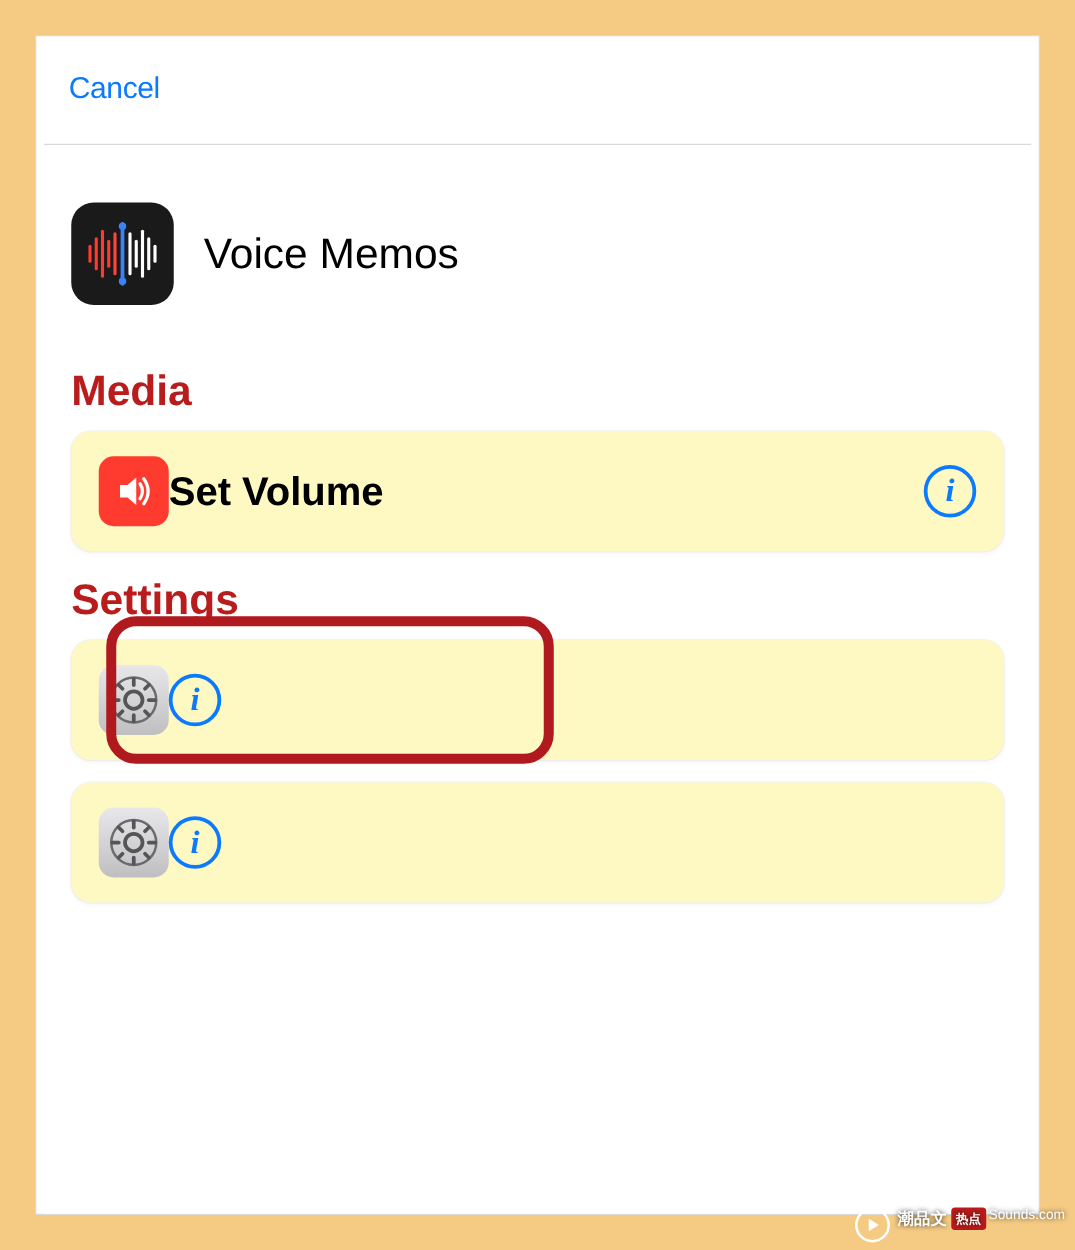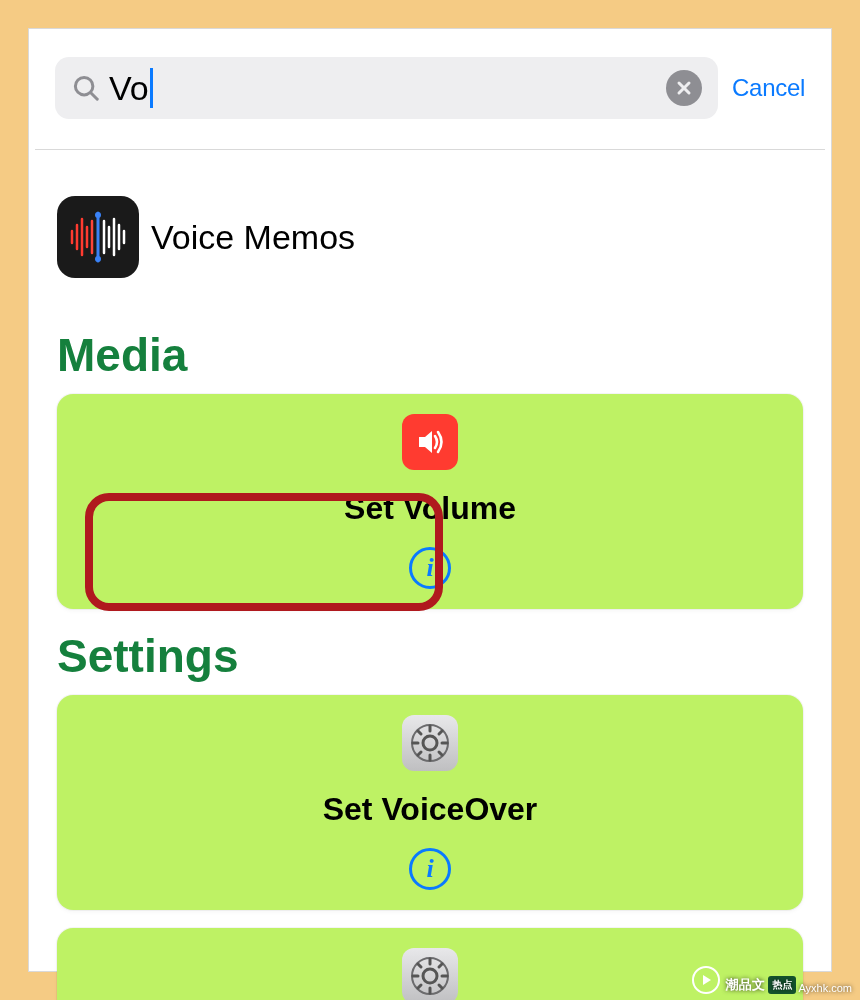--- a/index.html
+++ b/index.html
@@ -76,55 +76,53 @@
 .divider {
   height: 1px;
   background: #d9d9d9;
   margin-top: 8px;
 }
 .content { padding: 0 22px; }
 .app-row {
   display: flex;
   align-items: center;
   margin-top: 46px;
-  gap: 12px;
+  gap: 24px;
 }
 .app-icon {
   width: 82px;
   height: 82px;
   border-radius: 18px;
   background: #1a1a1a;
   display: flex;
   align-items: center;
   justify-content: center;
 }
 .app-label {
   font-size: 34px;
   font-weight: 400;
   color: #000;
 }
 .section-header {
-  font-size: 46px;
+  font-size: 34px;
   font-weight: 700;
-  color: #15803d;
+  color: #b91c1c;
   margin-top: 50px;
   margin-bottom: 12px;
 }
 .section-header.settings { margin-top: 20px; }
 .action-row {
-  background: #bef264;
+  background: #fef9c3;
   border-radius: 16px;
   box-shadow: 0 0 0 1px rgba(0,0,0,0.04), 0 2px 4px rgba(0,0,0,0.04);
   display: flex;
   align-items: center;
   padding: 20px 22px;
-  gap: 20px;
   margin-bottom: 18px;
   position: relative;
-  flex-direction: column;
 }
 .action-icon {
   width: 56px;
   height: 56px;
   border-radius: 12px;
   display: flex;
   align-items: center;
   justify-content: center;
   flex-shrink: 0;
 }
@@ -166,72 +164,54 @@
   top: 458px;
   width: 358px;
   height: 118px;
   pointer-events: none;
 }
 .watermark {
   position: absolute;
   right: 8px;
   bottom: 6px;
   display: flex;
-  align-items: flex-end;
+  align-items: flex-start;
   gap: 6px;
   font-size: 13px;
   color: #fff;
   text-shadow: 0 0 4px rgba(0,0,0,0.8);
 }
 .wm-play {
   width: 28px;
   height: 28px;
   border: 2px solid #fff;
   border-radius: 50%;
   display: flex;
   align-items: center;
   justify-content: center;
 }
 .wm-text { font-weight: 600; letter-spacing: 0.3px; }
 .wm-badge {
-  background: #14532d;
+  background: #b91c1c;
   color: #fff;
   font-size: 10px;
   padding: 2px 4px;
   border-radius: 3px;
   margin-left: -3px;
   font-weight: 700;
 }
 .wm-sub { font-size: 11px; margin-left: -4px; }
 </style>
 </head>
 <body>
 
 <div class="frame">
   <div class="inner">
 
     <div class="searchbar-row">
-      <div class="search-field">
-        <span class="search-icon">
-          <svg width="30" height="30" viewBox="0 0 24 24" fill="none" stroke="#8e8e93" stroke-width="2.4">
-            <circle cx="10.5" cy="10.5" r="7"></circle>
-            <line x1="16" y1="16" x2="21" y2="21" stroke-linecap="round"></line>
-          </svg>
-        </span>
-        <span class="search-text">
-          <span>Vo</span>
-          <span class="caret"></span>
-        </span>
-        <span class="clear-btn">
-          <svg width="18" height="18" viewBox="0 0 18 18">
-            <line x1="4" y1="4" x2="14" y2="14" stroke="#eeeef0" stroke-width="3" stroke-linecap="round"></line>
-            <line x1="14" y1="4" x2="4" y2="14" stroke="#eeeef0" stroke-width="3" stroke-linecap="round"></line>
-          </svg>
-        </span>
-      </div>
       <span class="cancel-btn">Cancel</span>
     </div>
 
     <div class="divider"></div>
 
     <div class="content">
 
       <div class="app-row">
         <div class="app-icon">
           <svg width="64" height="52" viewBox="0 0 64 52">
@@ -283,21 +263,20 @@
                 <line x1="21" y1="33" x2="21" y2="38"></line>
               <line x1="4" y1="21" x2="9" y2="21"></line>
                 <line x1="33" y1="21" x2="38" y2="21"></line>
               <line x1="9" y1="9" x2="12" y2="12"></line>
                 <line x1="30" y1="30" x2="33" y2="33"></line>
               <line x1="33" y1="9" x2="30" y2="12"></line>
                 <line x1="12" y1="30" x2="9" y2="33"></line>
             </g>
           </svg>
         </div>
-        <span class="action-label">Set VoiceOver</span>
         <span class="info-btn">
             <span class="info-i">i</span>
           </span>
       </div>
 
       <div class="action-row">
         <div class="action-icon settings-icon">
           <svg width="42" height="42" viewBox="0 0 42 42">
             <circle cx="21" cy="21" r="18" fill="none" stroke="#6b6b6d" stroke-width="2"></circle>
             <circle cx="21" cy="21" r="7" fill="none" stroke="#555" stroke-width="3"></circle>
@@ -326,14 +305,14 @@
 </div>
 
 <div class="watermark">
   <span class="wm-play">
     <svg width="12" height="12" viewBox="0 0 12 12">
         <path d="M3 1 L11 6 L3 11 Z" fill="#fff"></path>
       </svg>
   </span>
   <span class="wm-text">潮品文</span>
   <span class="wm-badge">热点</span>
-  <span class="wm-sub">Ayxhk.com</span>
+  <span class="wm-sub">Sounds.com</span>
 </div>
 
 </body></html>

